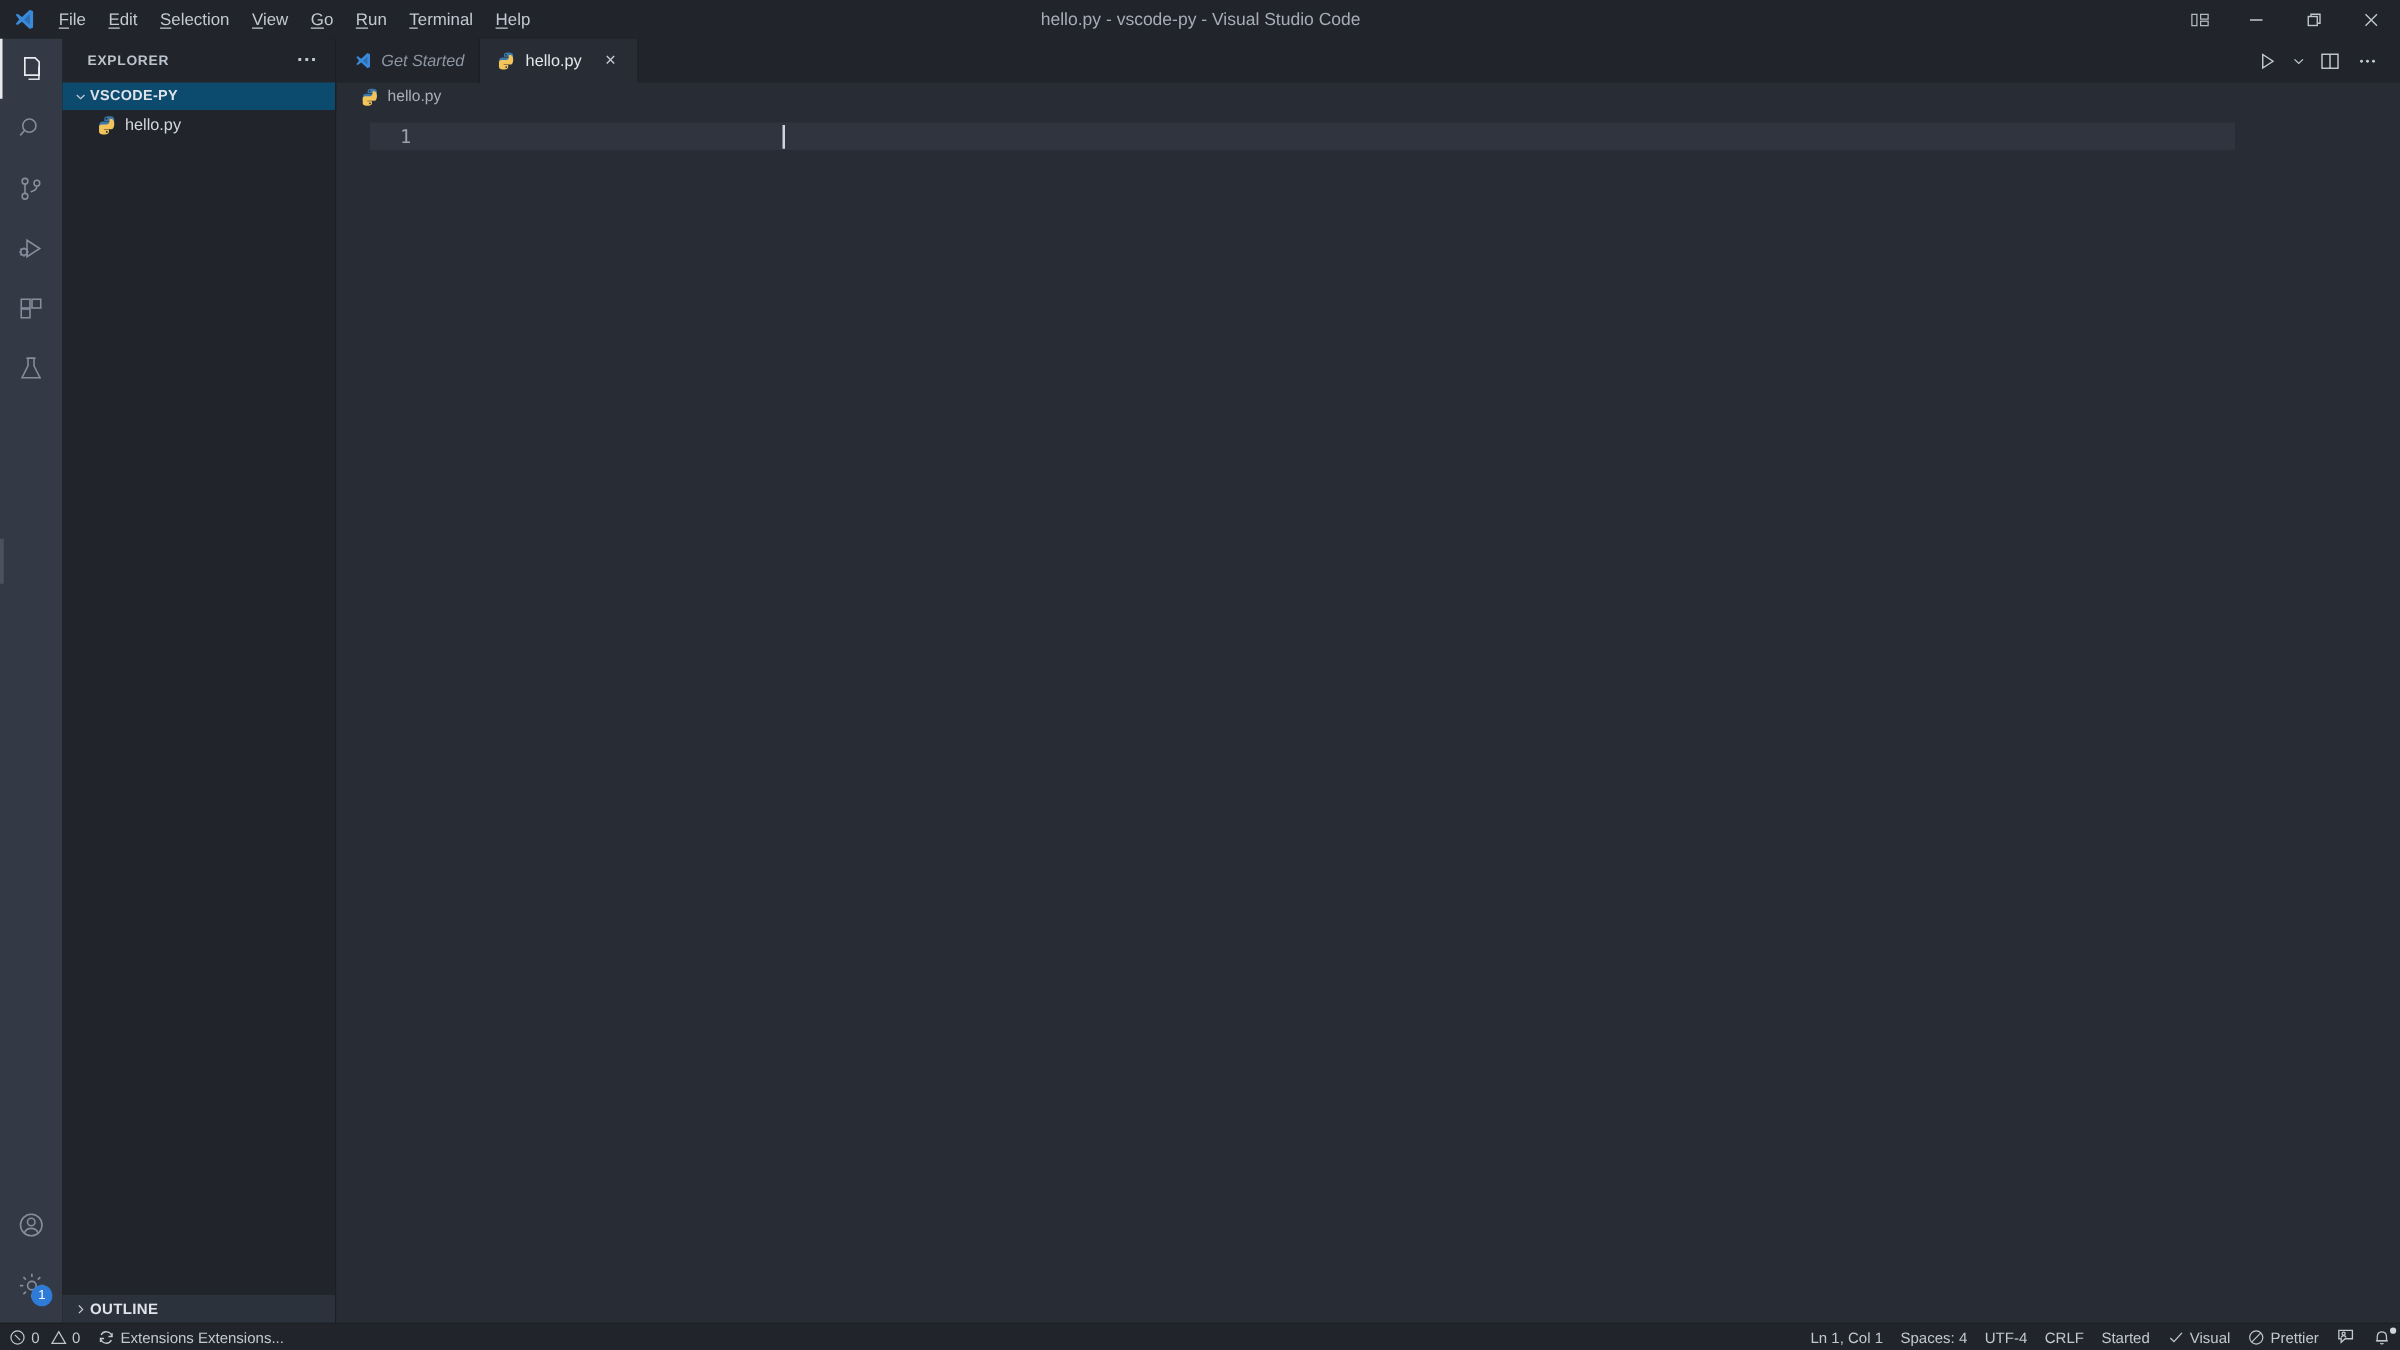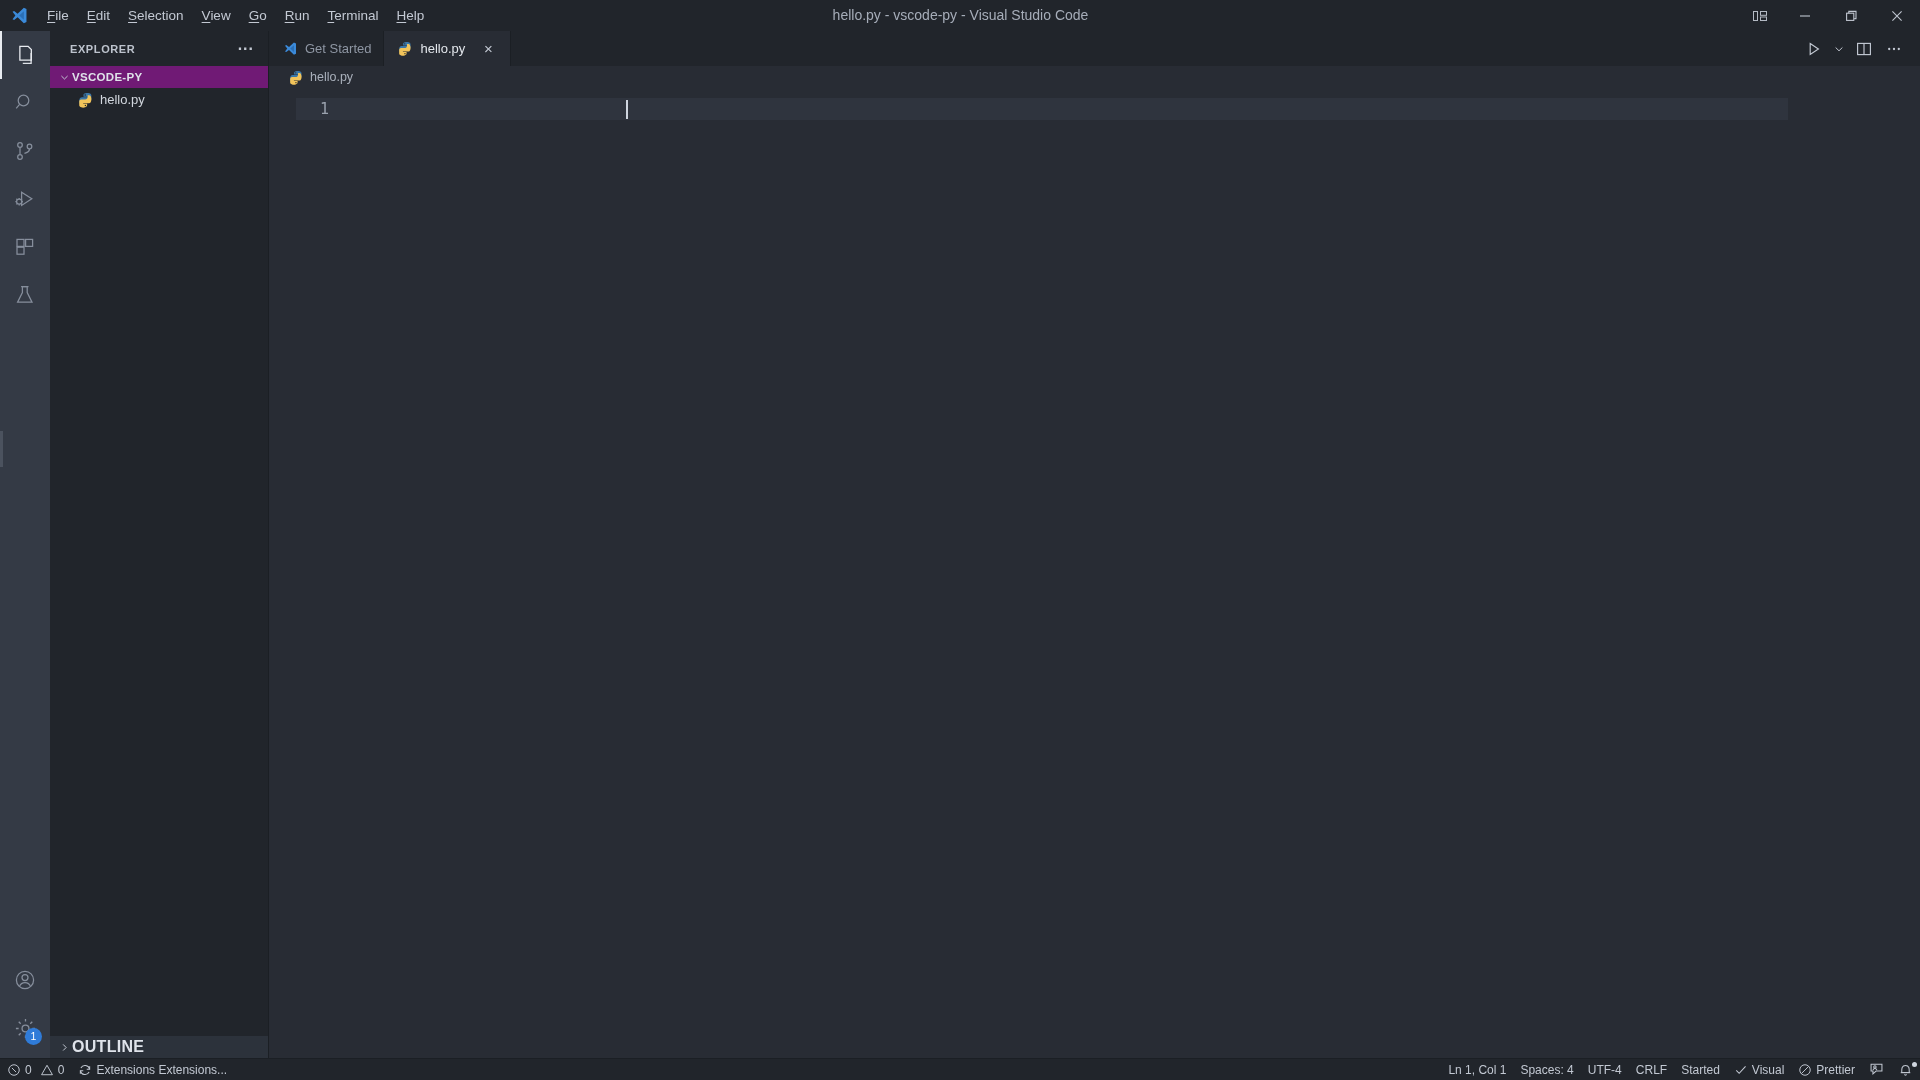--- a/index.html
+++ b/index.html
@@ -107,59 +107,59 @@
     padding: 0 8px 0 20px;
     color: #bdc3cd; font-size: 11px; letter-spacing: 0.6px;
     font-weight: 700;
   }
   .sb-header .dots {
     margin-left: auto; color: #c3c9d3; font-size: 16px;
     letter-spacing: 1px; line-height: 10px; padding: 0 6px 7px 6px; cursor: pointer;
   }
   .sb-section-head {
     height: 22px; display: flex; align-items: center;
-    background: #701a75;
+    background: #0c4a6e;
     padding-left: 6px;
     color: #dfe3ea; font-size: 11.5px; font-weight: bold;
     letter-spacing: 0.3px; cursor: pointer;
   }
   .chev { width: 16px; display:flex; align-items:center; justify-content:center; color:#c6ccd6; }
   .tree { flex: 1; overflow: hidden; background: #21252b; }
   .tree-row {
     height: 23px; display: flex; align-items: center;
     padding-left: 28px; gap: 6px;
     color: #d2d7de; font-size: 13px; cursor: pointer;
   }
   .pyicon { width: 16px; height: 16px; display:block; }
   .sb-outline {
     height: 22px; display: flex; align-items: center;
     background: #2c323b;
     padding-left: 6px;
-    color: #dfe3ea; font-size: 16px; font-weight: bold;
+    color: #dfe3ea; font-size: 12px; font-weight: bold;
     letter-spacing: 0.3px; cursor: pointer;
   }
 
   
   .editorgroup { flex: 1; display: flex; flex-direction: column; min-width: 0; background: #282c34; }
   .tabsbar {
     height: 35px; min-height: 35px;
     background: #21252b;
     display: flex; align-items: stretch;
     position: relative;
   }
   .tab {
     display: flex; align-items: center; gap: 7px;
     padding: 0 12px 0 14px;
     background: #21252b;
     color: #8e96a3; font-size: 13px;
     border-right: 1px solid #1b1f24;
     cursor: pointer; position: relative;
     min-width: 0; white-space: nowrap;
   }
-  .tab.preview .tab-label { }
+  .tab.preview .tab-label { font-style: italic; }
   .tab.active { background: #282c34; color: #e3e7ec; }
   .tab .tab-close {
     width: 20px; height: 20px; margin-left: 6px;
     display: flex; align-items: center; justify-content: center;
     color: #c3c9d3; border-radius: 4px; font-size: 15px;
   }
   .tabs-actions {
     margin-left: auto; display: flex; align-items: center; gap: 2px;
     padding-right: 12px;
   }

